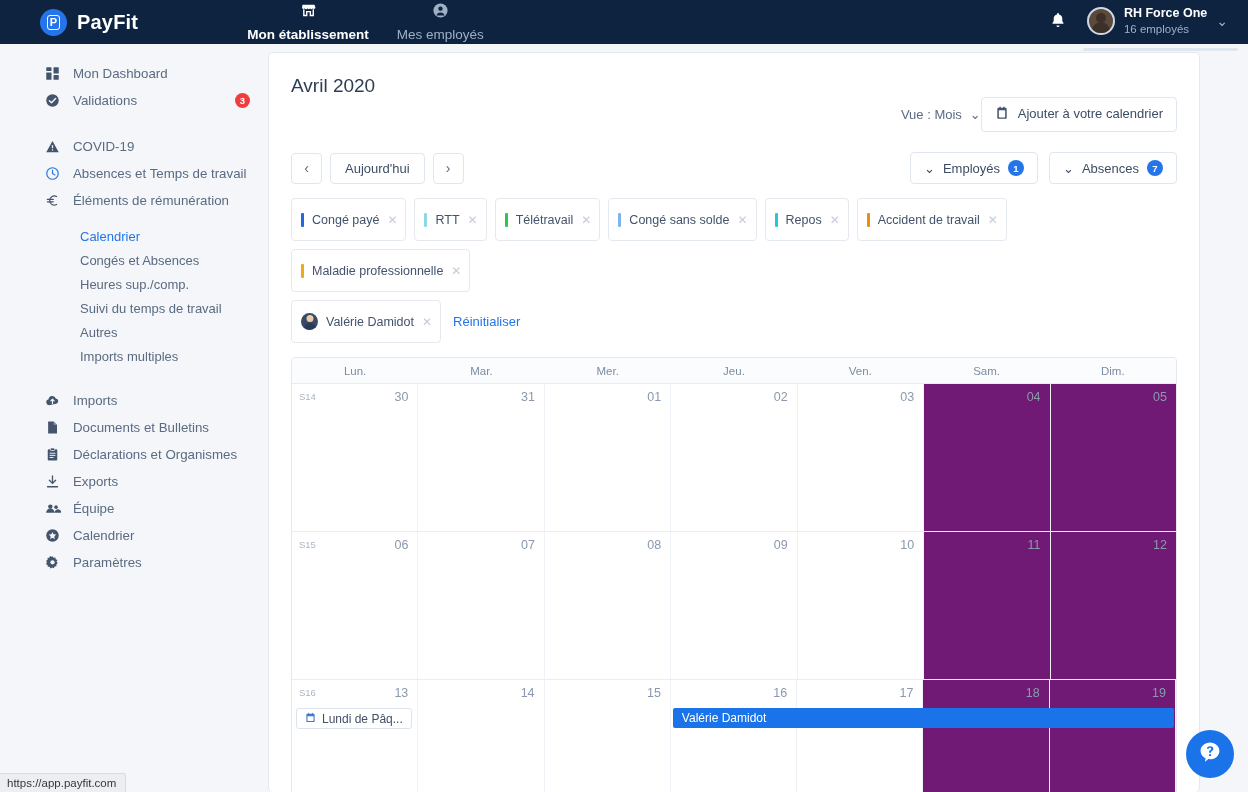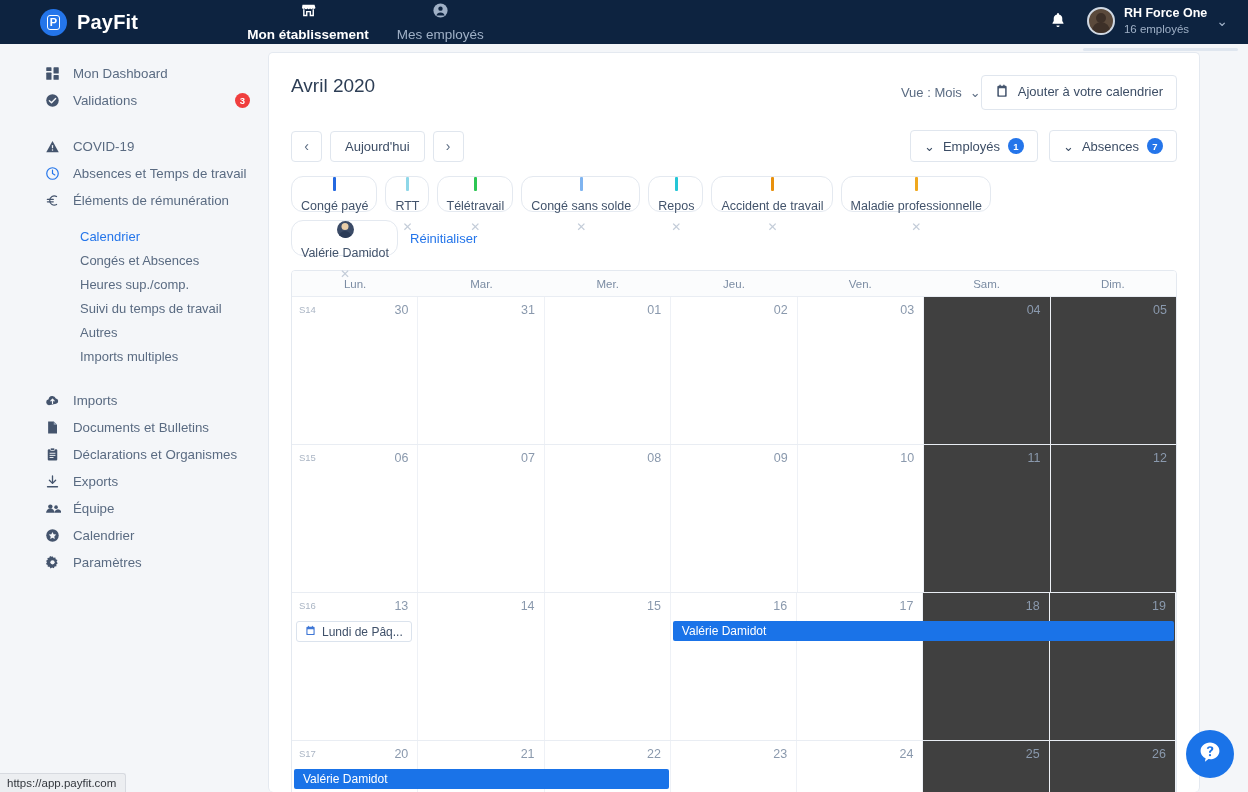--- a/index.html
+++ b/index.html
@@ -72,21 +72,21 @@
   .subnav-item { height: 24px; padding-left: 80px; display: flex; align-items: center; cursor: pointer; }
   .subnav-item .nav-label { font-size: 13px; color: #5a6b82; }
   .subnav-item.active .nav-label { color: #2475ea; }
   .nav-item.accent .nav-icon { color: #2475ea; }
   
   .main {
     position: absolute; top: 52px; left: 268px; width: 932px; height: 740px;
     background: #fff; border: 1px solid #e4e9f0; border-radius: 5px;
     border-bottom: none;
   }
-  .main-head { padding: 22px 22px 0 22px; display: flex; align-items: flex-start; }
+  .main-head { padding: 22px 22px 0 22px; display: flex; align-items: flex-start; flex-direction: column; }
   .page-title { font-size: 19px; color: #2d3e55; font-weight: normal; }
   .head-right { margin-left: auto; display: flex; align-items: center; }
   .view-select { display: flex; align-items: center; gap: 8px; font-size: 13px; color: #5a6b82; cursor: pointer; }
   .btn-outline {
     display: flex; align-items: flex-start; gap: 9px;
     border: 1px solid #e0e6ee; border-radius: 4px; background: #fff;
     padding: 8px 13px; font-size: 13px; color: #3c4d65; cursor: pointer;
   }
   .navrow { padding: 20px 22px 0 22px; display: flex; align-items: center; }
   .navbtn {
@@ -106,22 +106,22 @@
     font-size: 13px; color: #3c4d65; cursor: pointer;
   }
   .badge-blue {
     background: #2475ea; color: #fff; min-width: 16px; height: 16px; border-radius: 50%;
     font-size: 9.5px; display: flex; align-items: center; justify-content: center; font-weight: bold;
   }
   
   .chiprow { padding: 14px 22px 0 22px; display: flex; flex-wrap: wrap; gap: 8px; }
   .chiprow2 { padding: 8px 22px 0 22px; display: flex; align-items: center; gap: 12px; }
   .chip {
-    height: 36px; border: 1px solid #e4e9f0; border-radius: 12px; background: #fff;
-    display: flex; align-items: center; padding: 0 8px 0 9px; gap: 8px; cursor: pointer; flex-direction: column;
+    height: 43px; border: 1px solid #e4e9f0; border-radius: 4px; background: #fff;
+    display: flex; align-items: center; padding: 0 8px 0 9px; gap: 8px; cursor: pointer;
   }
   .chip-bar { width: 3px; height: 14px; border-radius: 1px; flex: none; }
   .chip-label { font-size: 12.5px; color: #42536b; white-space: nowrap; }
   .chip-x { color: #c3ccd8; font-size: 12px; line-height: 1; }
   .chip-avatar {
     width: 17px; height: 17px; border-radius: 50%; flex: none;
     background: #3a4a66; overflow: hidden; position: relative;
   }
   .chip-avatar::before { content:""; position:absolute; left:50%; top:2px; transform:translateX(-50%);
     width:7px; height:7px; border-radius:50%; background:#e8cda8; }
@@ -137,21 +137,21 @@
   .cal-head div {
     flex: 1; text-align: center; font-size: 11.5px; color: #7b8ca3;
     display: flex; align-items: center; justify-content: center;
   }
   .cal-row { display: flex; height: 148px; border-bottom: 1px solid #e9edf3; position: relative; }
   .cal-row:last-child { border-bottom: none; }
   .cal-cell {
     flex: 1; border-right: 1px solid #eef1f6; position: relative; padding: 6px 9px 0 9px;
   }
   .cal-cell:last-child { border-right: none; }
-  .cal-cell.weekend { background: #404040; }
+  .cal-cell.weekend { background: #701a75; }
   .daynum { font-size: 12.5px; color: #8a99ad; text-align: right; }
   .weeknum { position: absolute; left: 7px; top: 7px; font-size: 9.5px; color: #aab5c4; }
   .event {
     position: absolute; height: 20px; background: #1a73e8; border-radius: 2px;
     color: #fff; font-size: 12px; display: flex; align-items: center;
     padding-left: 9px; z-index: 3; white-space: nowrap; cursor: pointer;
   }
   .holiday-pill {
     position: absolute; height: 21px; border: 1px solid #dbe3ed; border-radius: 3px;
     background: #fff; display: flex; align-items: center; gap: 6px;

